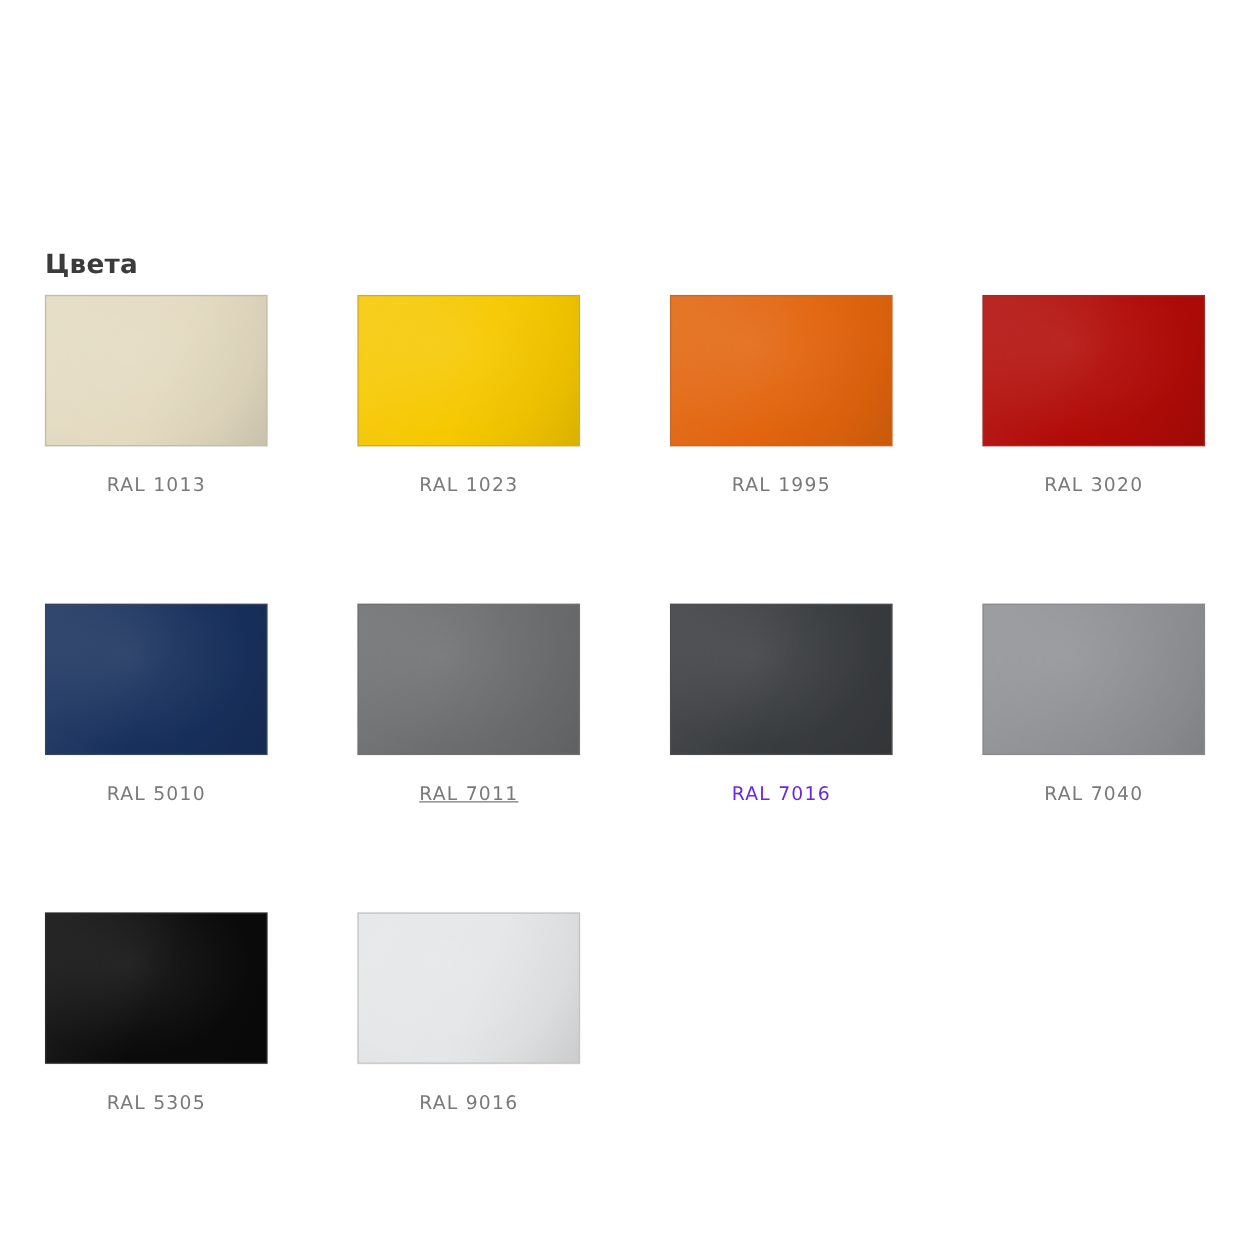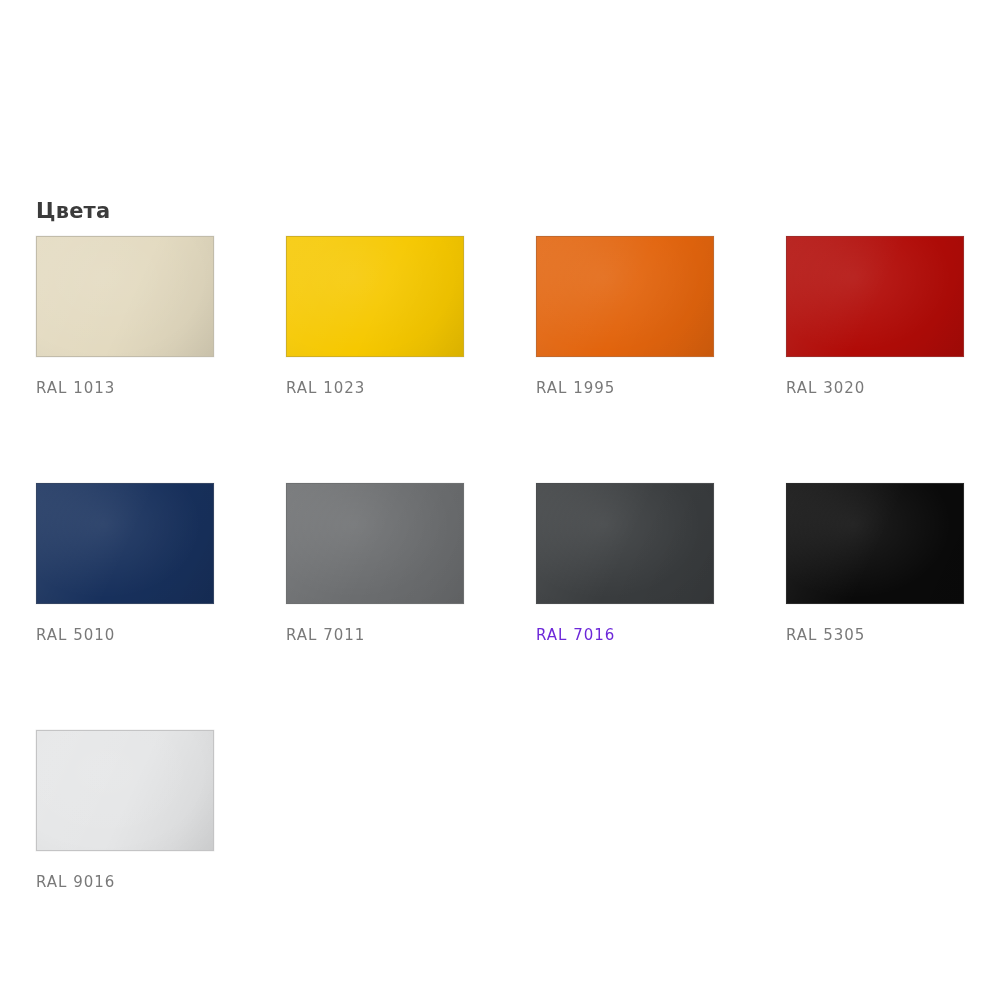--- a/index.html
+++ b/index.html
@@ -40,20 +40,21 @@
     top: 236px;
     width: 928px;
     display: grid;
     grid-template-columns: repeat(4, 178px);
     column-gap: 72px;
     row-gap: 86px;
   }
 
   .swatch-cell {
     width: 178px;
+    text-align: center;
   }
 
   .swatch-chip {
     position: relative;
     width: 178px;
     height: 121px;
     box-sizing: border-box;
     border: 1px solid rgba(120, 120, 120, 0.30);
     box-shadow: 0 0 0 0.5px rgba(160,160,160,0.18);
   }
@@ -139,31 +140,38 @@
       </div>
       <div class="swatch-label" style="color: rgb(121, 121, 121);">RAL 5010</div>
     </div>
 
 
     <div class="swatch-cell">
       <div class="swatch-chip" style="background-color: rgb(107, 109, 111);">
         <span class="sheen"></span>
         <span class="vignette"></span>
       </div>
-      <div class="swatch-label" style="color: rgb(121, 121, 121);">RAL 7011</div>
+      <div class="swatch-label" style="color: rgb(121, 121, 121); text-decoration: underline;">RAL 7011</div>
     </div>
 
     <div class="swatch-cell">
       <div class="swatch-chip" style="background-color: rgb(57, 60, 62);">
         <span class="sheen"></span>
         <span class="vignette"></span>
       </div>
       <div class="swatch-label" style="color: #6d28d9;">RAL 7016</div>
     </div>
 
+    <div class="swatch-cell">
+      <div class="swatch-chip" style="background-color: rgb(143, 145, 148);">
+        <span class="sheen"></span>
+        <span class="vignette"></span>
+      </div>
+      <div class="swatch-label" style="color: rgb(121, 121, 121);">RAL 7040</div>
+    </div>
 
 
     <div class="swatch-cell">
       <div class="swatch-chip" style="background-color: rgb(10, 10, 10);">
         <span class="sheen"></span>
         <span class="vignette"></span>
       </div>
       <div class="swatch-label" style="color: rgb(121, 121, 121);">RAL 5305</div>
     </div>
 

